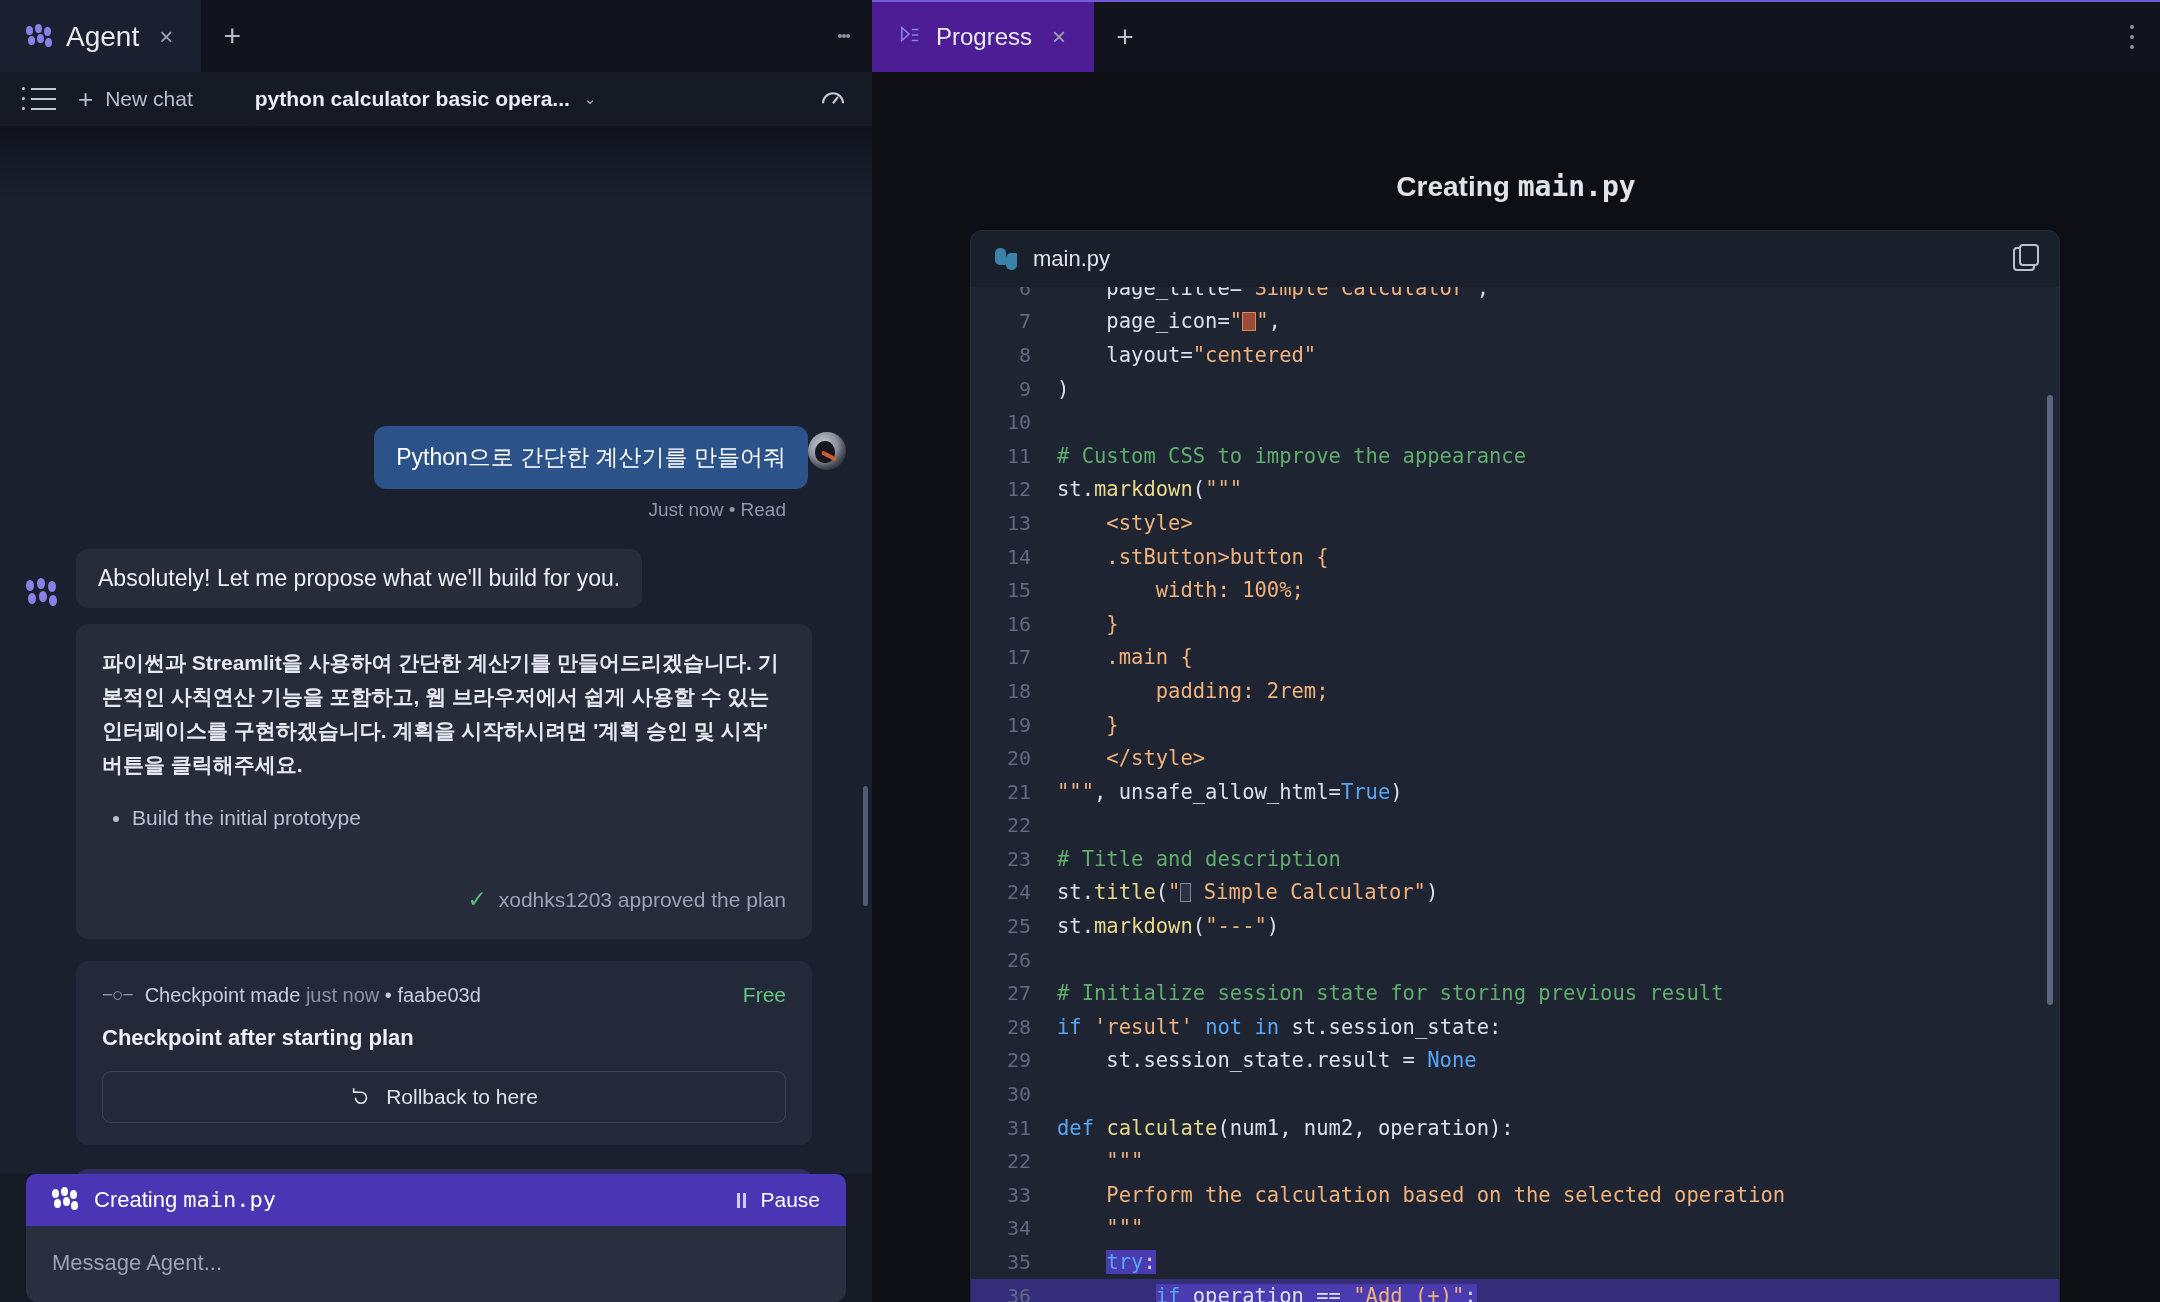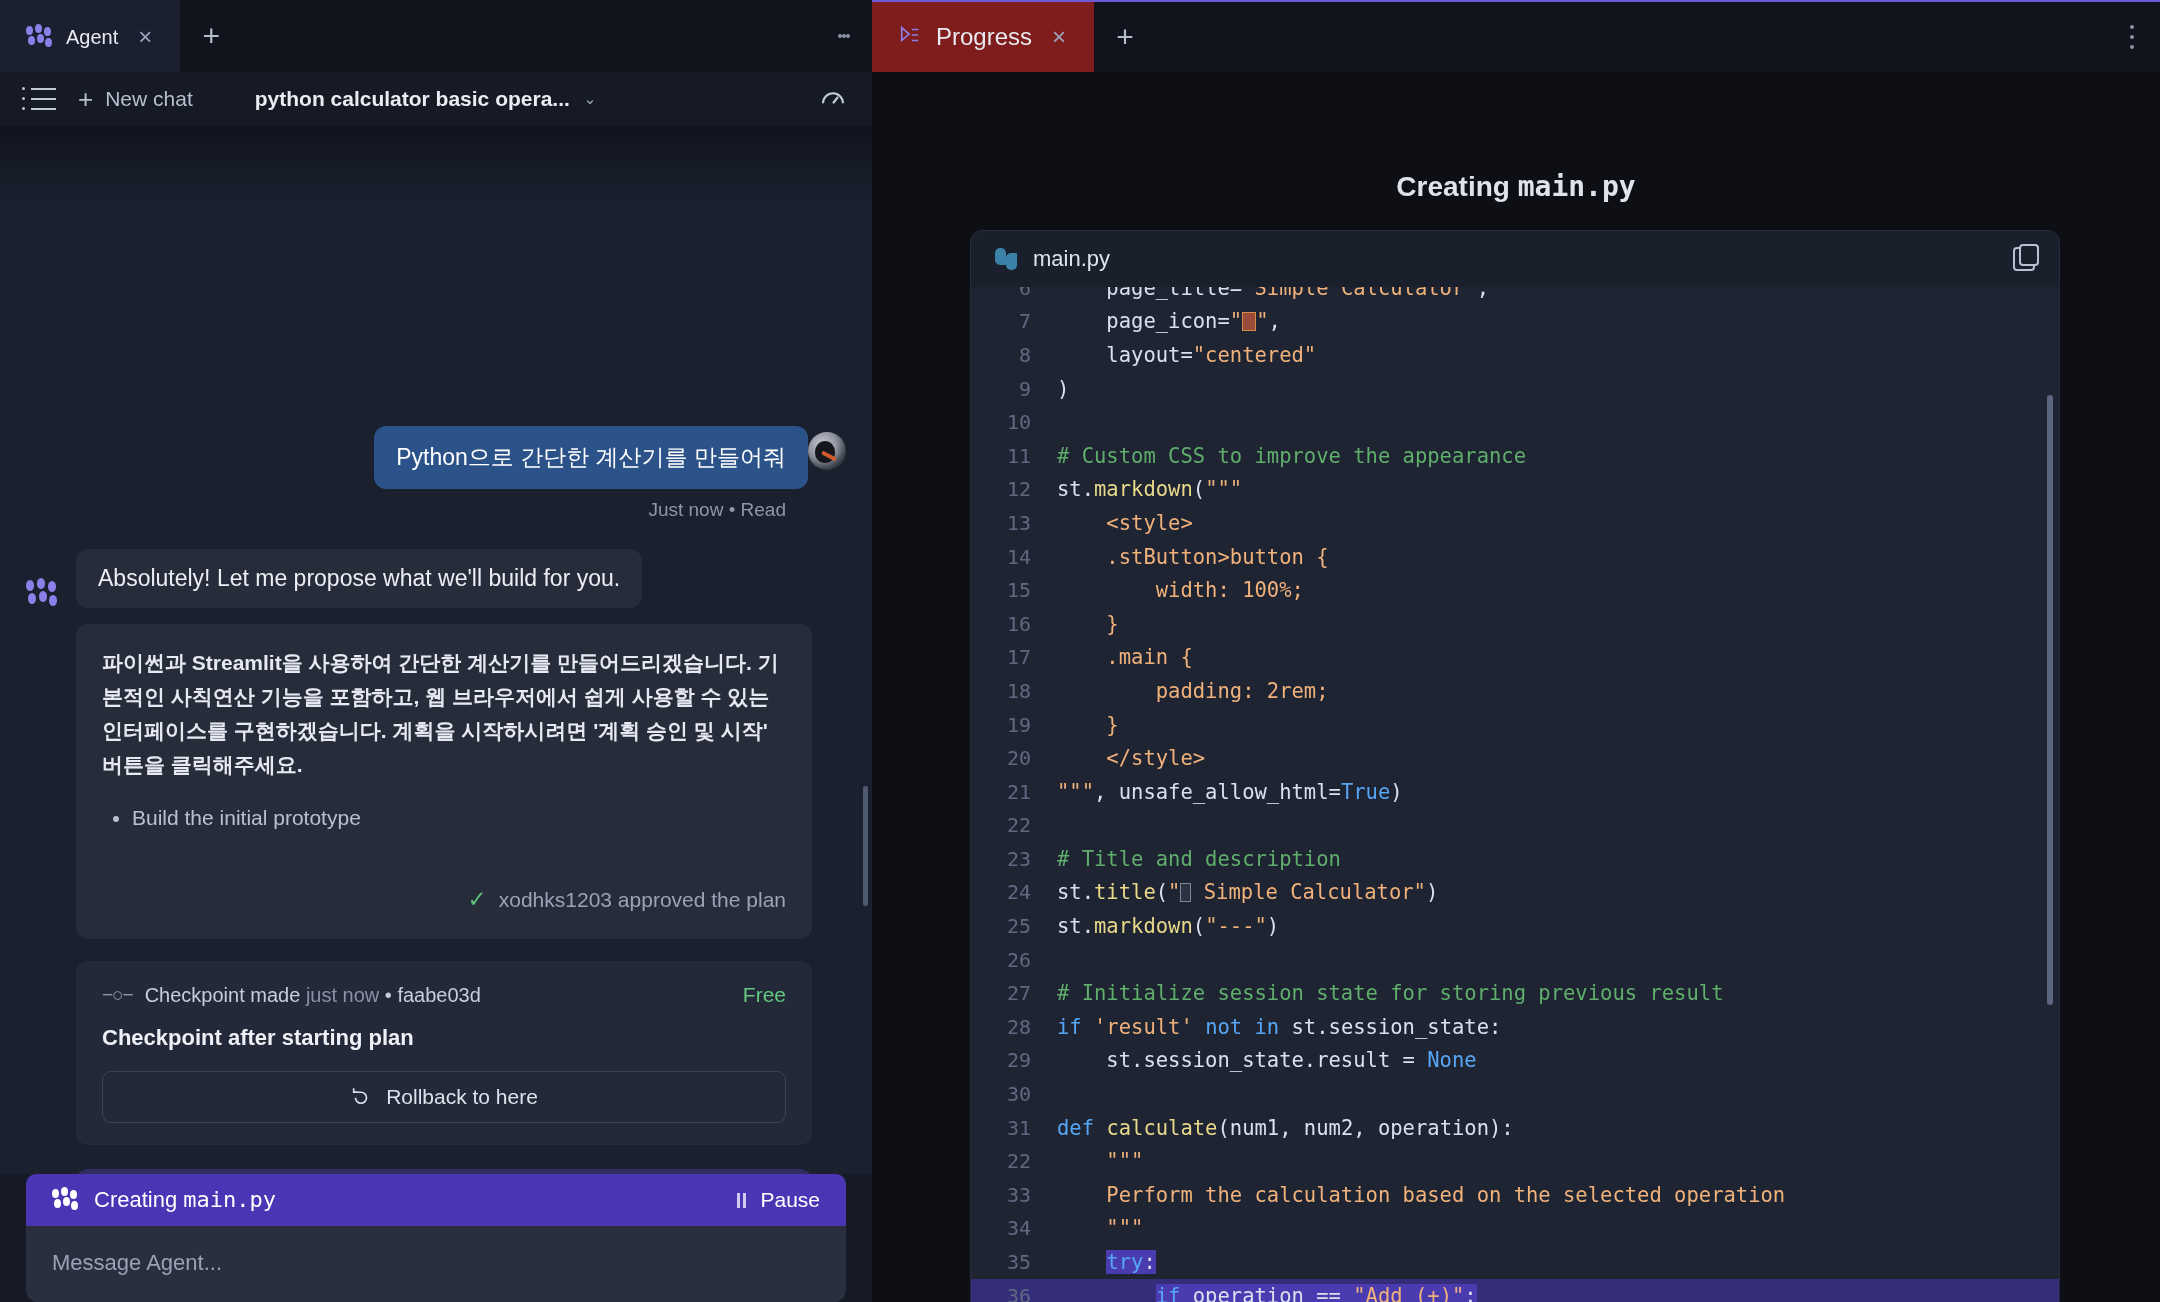--- a/index.html
+++ b/index.html
@@ -21,21 +21,21 @@
   .lp-tabbar {
     height: 72px; background: #11141d;
     display: flex; align-items: stretch; position: relative;
   }
   .tab {
     display: flex; align-items: center; gap: 14px;
     padding: 0 22px 0 26px;
     background: #1b2030;
     border-top: 2px solid transparent;
   }
-  .tab .tab-title { color: #e8eaf0; font-size: 20px; }
+  .tab .tab-title { color: #e8eaf0; font-size: 28px; }
   .tab .tab-close { color: #9aa3b8; font-size: 24px; line-height: 1; padding: 4px 6px; }
   .agent-logo { width: 26px; height: 26px; position: relative; }
   .agent-logo i {
     position: absolute; background: #8b7fe8; border-radius: 50%;
     width: 7px; height: 9px;
   }
   .agent-logo i:nth-child(1){left:0;top:2px}
   .agent-logo i:nth-child(2){left:9px;top:0}
   .agent-logo i:nth-child(3){left:18px;top:3px}
   .agent-logo i:nth-child(4){left:2px;top:12px}
@@ -171,21 +171,21 @@
   .composer-ph { color:#9aa2b4; font-size:22px; }
   .lp-bottom { padding: 0 26px 0 26px; }
 
   
   .right-panel {
     width: 1288px; height: 1302px; background:#0d0f15;
     display:flex; flex-direction:column; position:relative;
   }
   .rp-tabbar { height: 72px; background:#11141d; display:flex; align-items:stretch; border-top: 2px solid #6f5bd6; }
   .rp-tab {
-    display:flex; align-items:center; gap:14px; padding: 0 22px 0 26px; background:#7f1d1d;
+    display:flex; align-items:center; gap:14px; padding: 0 22px 0 26px; background:#4c1d95;
   }
   .rp-tab .t { color:#e8eaf0; font-size:24px; }
   .rp-tab .x { color:#9aa3b8; font-size:24px; padding:4px 6px;}
   .prog-icon { color:#8b7fe8; font-size:22px; font-family:"DejaVu Sans Mono", monospace;}
   .rp-plus { display:flex;align-items:center;justify-content:center;width:62px;color:#b4bccd;font-size:30px;font-weight:300;}
   .rp-kebab { margin-left:auto; width:56px; display:flex; align-items:center; justify-content:center; flex-direction:column;}
   .rp-kebab span{display:block;width:4px;height:4px;border-radius:50%;background:#8b93a7;margin:3px 0;}
 
   .rp-body { flex:1; background:#0d0f15; position:relative; }
   .rp-heading { text-align:center; color:#dfe3ec; font-size:28px; font-weight:bold; padding-top: 98px; }

